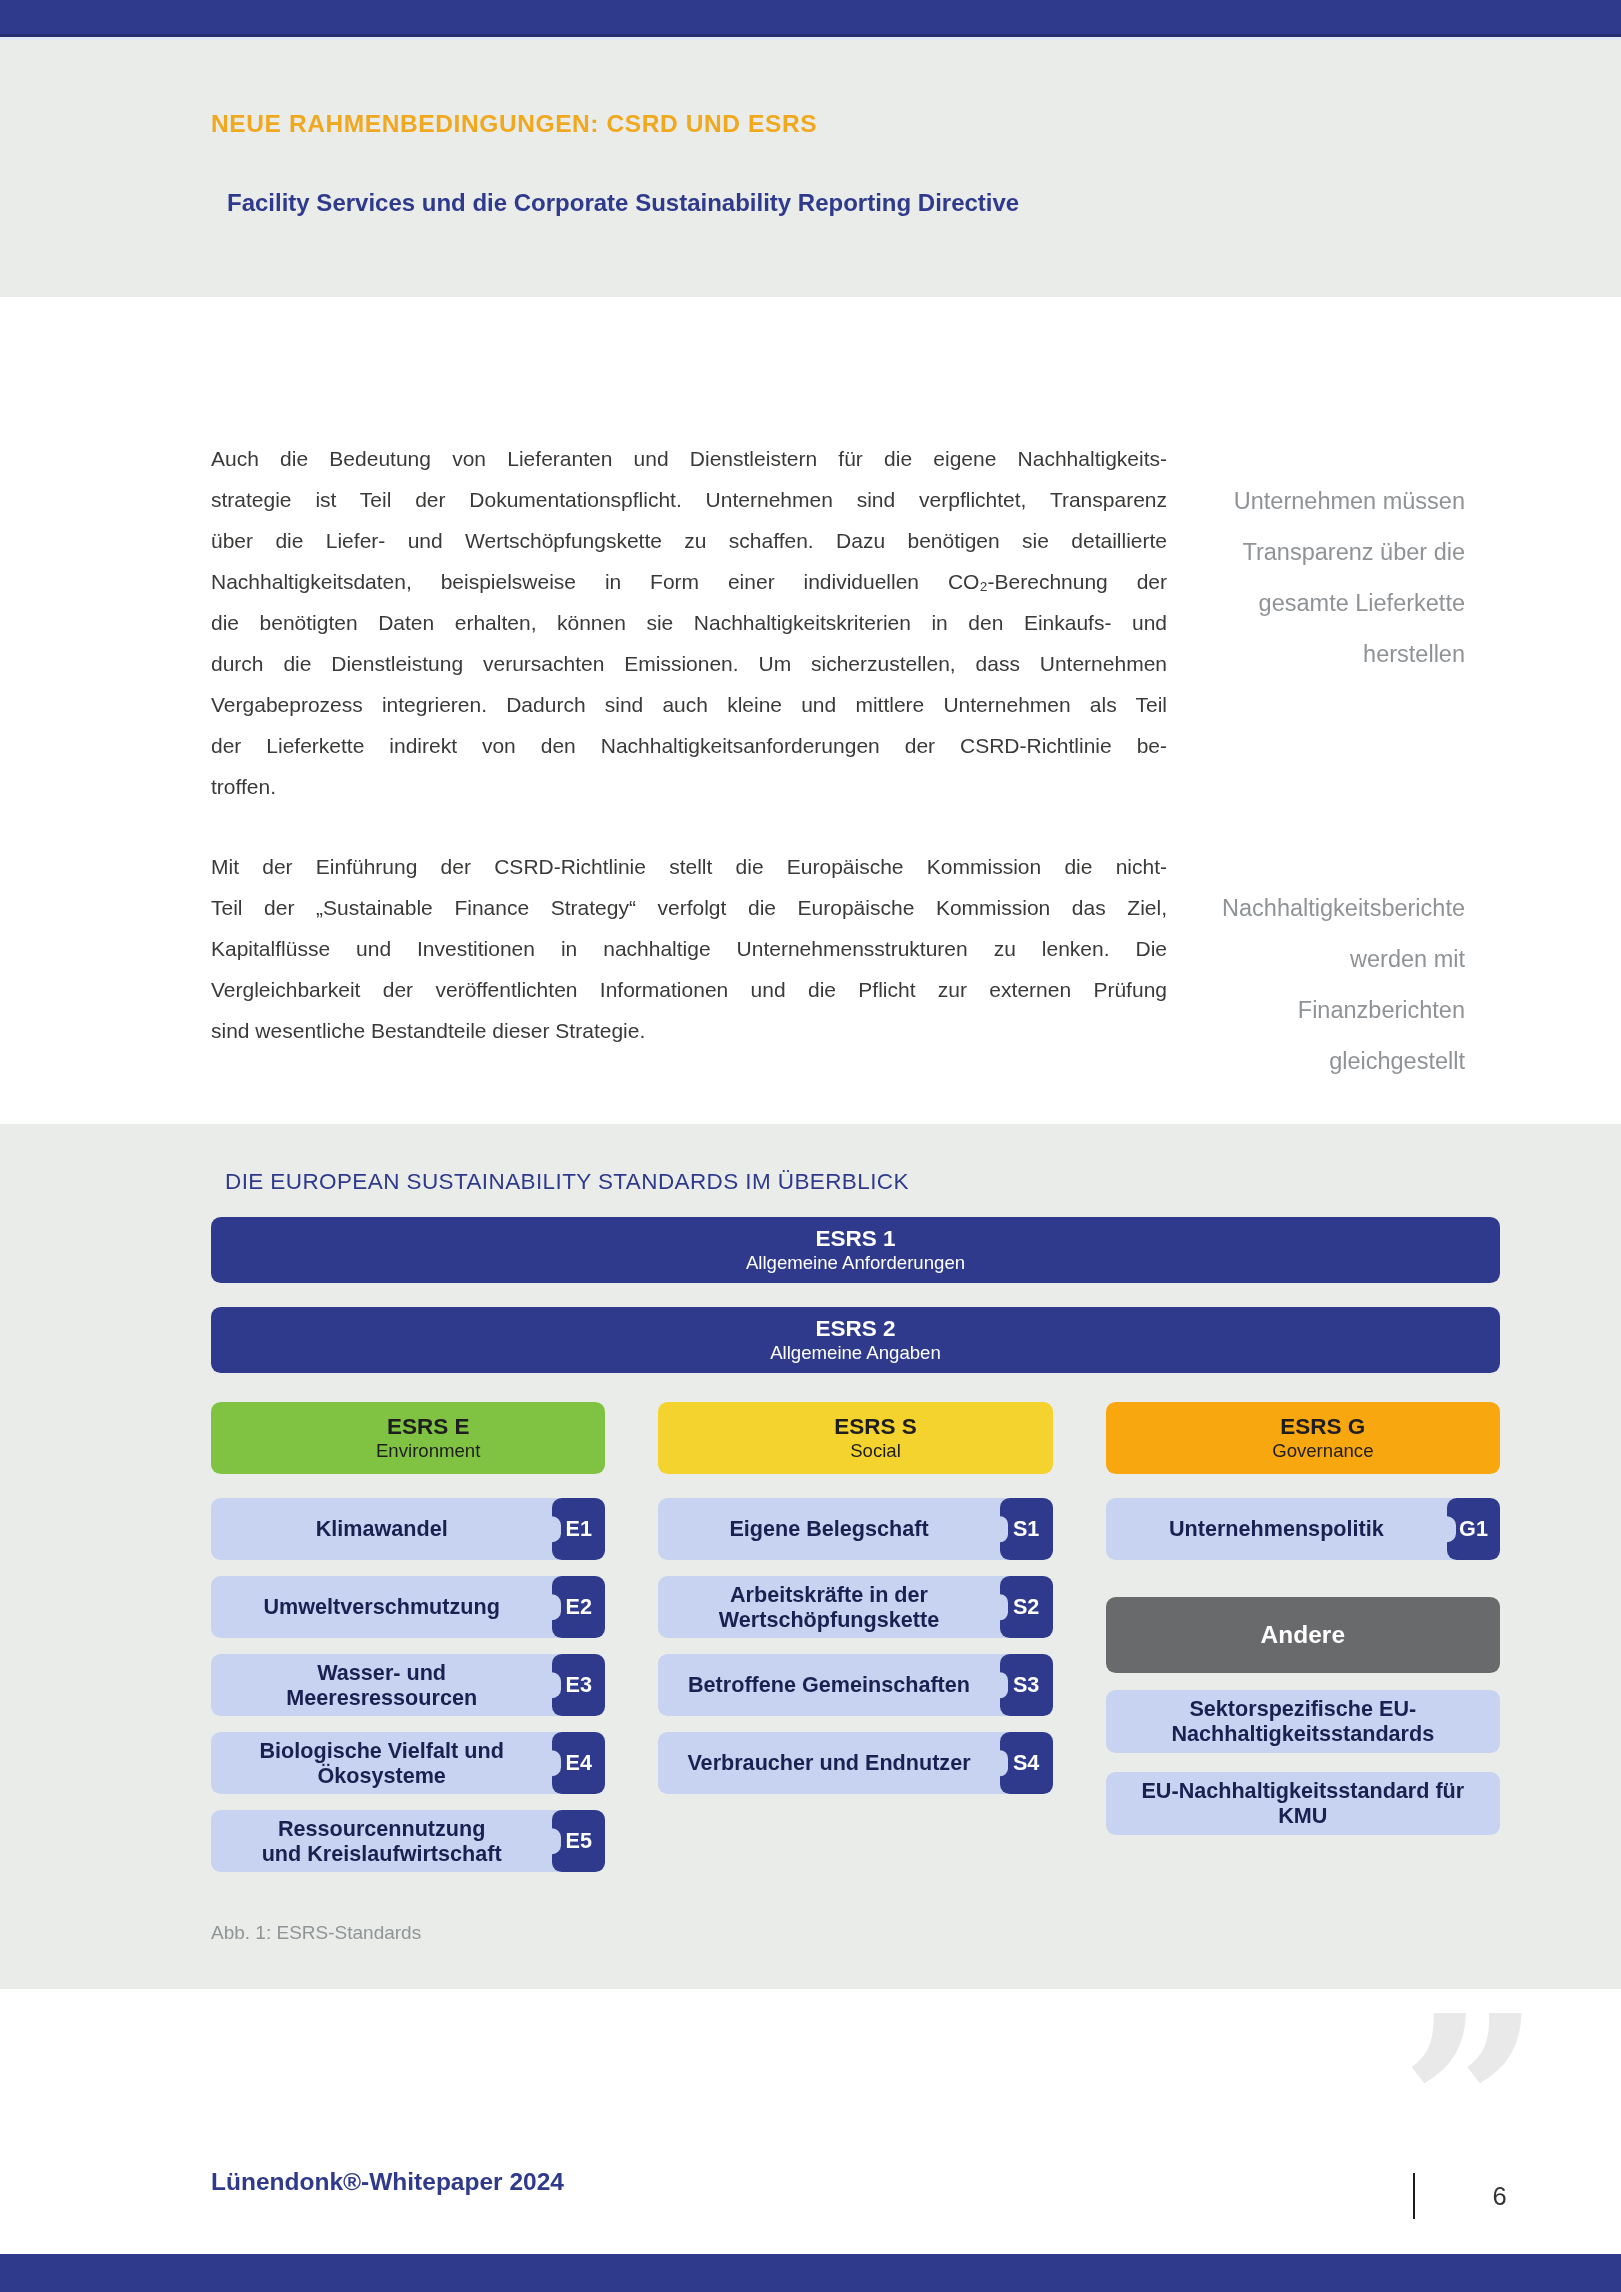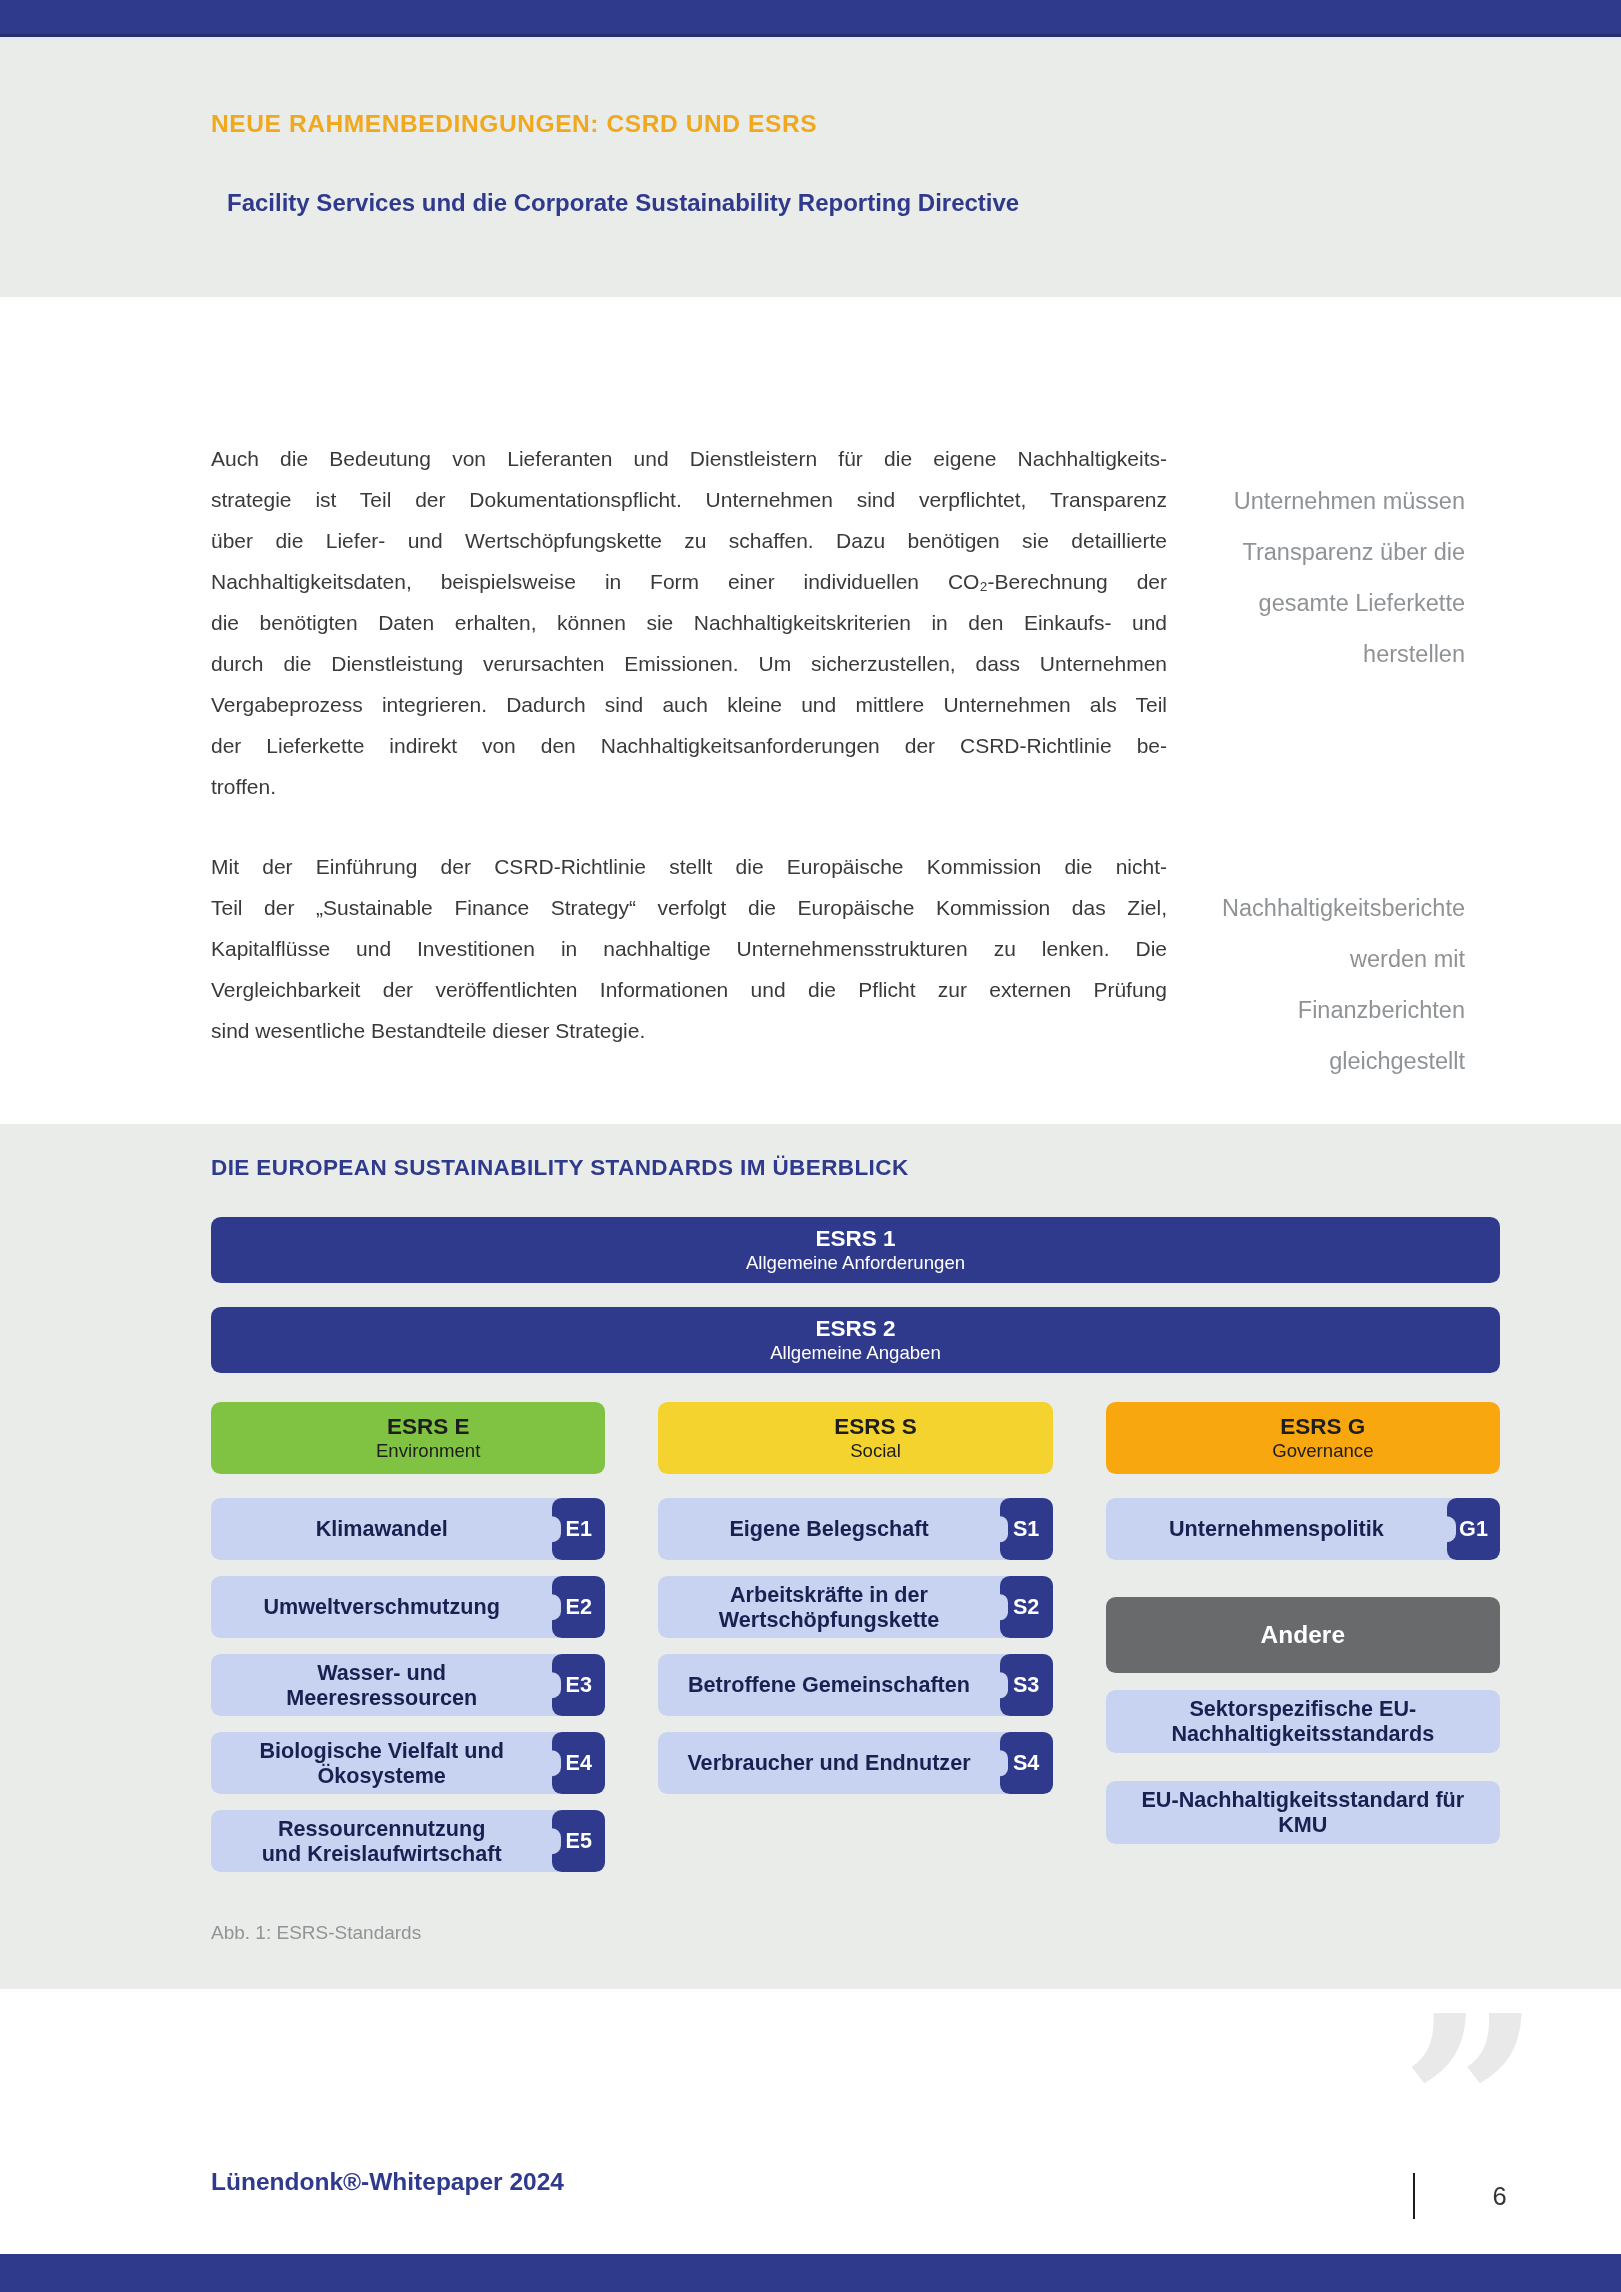--- a/index.html
+++ b/index.html
@@ -27,21 +27,21 @@
   .pline{text-align:justify;text-align-last:justify;}
   .pline.is-last{text-align-last:left;}
 
   
   .note{position:absolute;left:1174px;width:291px;text-align:right;font-size:23.5px;line-height:51px;
         color:var(--note-gray,#8F9396);}
   .note1{top:476px;} .note2{top:883px;}
 
   
   .graysec{position:absolute;left:0;top:1124px;width:100%;height:865px;background:var(--band-gray,#E9ECE9);}
-  .figheading{position:absolute;left:211px;top:31px;margin:0;font-size:22.5px;font-weight:bold;
+  .figheading{position:absolute;left:211px;top:31px;margin:14px;font-size:22.5px;font-weight:normal;
         letter-spacing:0.4px;color:var(--brand-blue,#2F3A8C);}
   .figure{position:absolute;left:211px;top:93px;width:1289px;}
   .bar{height:66px;border-radius:9.8px;background:var(--brand-blue,#2F3A8C);color:#fff;
        display:flex;flex-direction:column;align-items:center;justify-content:center;}
   .bar1{margin-bottom:23.5px;} .bar2{margin-bottom:29px;}
   .bar-title{font-size:22.5px;font-weight:bold;line-height:27.4px;}
   .bar-sub{font-size:18.6px;line-height:22.5px;}
 
   .cols{display:grid;grid-template-columns:1fr 1fr 1fr;column-gap:53px;}
   .colheader{height:72px;border-radius:9.8px;display:flex;flex-direction:column;align-items:center;
@@ -60,21 +60,21 @@
   .row.has-tag .row-label{margin-right:53px;}
   .row-tag{position:absolute;right:0;top:0;width:53px;height:100%;background:var(--brand-blue,#2F3A8C);
        border-radius:9.8px;color:#fff;font-size:21.6px;font-weight:bold;
        display:flex;align-items:center;justify-content:center;}
   .row-tag::before{content:"";position:absolute;left:0;top:50%;transform:translateY(-50%);
        width:8.8px;height:25.5px;background:var(--light-blue,#C7D3F0);border-radius:0 12.7px 12.7px 0;}
 
   .andere{height:76px;margin-top:37px;margin-bottom:16.7px;border-radius:9.8px;
        background:var(--andere-gray,#696A6C);color:#fff;font-size:24.5px;font-weight:bold;
        display:flex;align-items:center;justify-content:center;}
-  .col-plain{display:flex;flex-direction:column;gap:28px;}
+  .col-plain{display:flex;flex-direction:column;gap:19px;}
   .col-plain .row{height:63px;}
 
   .caption{position:absolute;left:211px;top:798px;font-size:19px;color:var(--caption-gray,#909497);}
 
   
   .bigquote{position:absolute;left:1400px;top:1984px;font-family:"DejaVu Serif",serif;font-weight:bold;
        font-size:245px;line-height:1;color:var(--quote-gray,#E9E9E9);}
   .pagerule{position:absolute;left:1413px;top:2173px;width:2px;height:46px;background:#1B1B1B;}
   .pagenum{position:absolute;left:1470px;top:2182px;width:59px;text-align:center;font-size:25.5px;color:#333;}
   .footertext{position:absolute;left:211px;top:2168px;font-size:24.5px;font-weight:bold;

